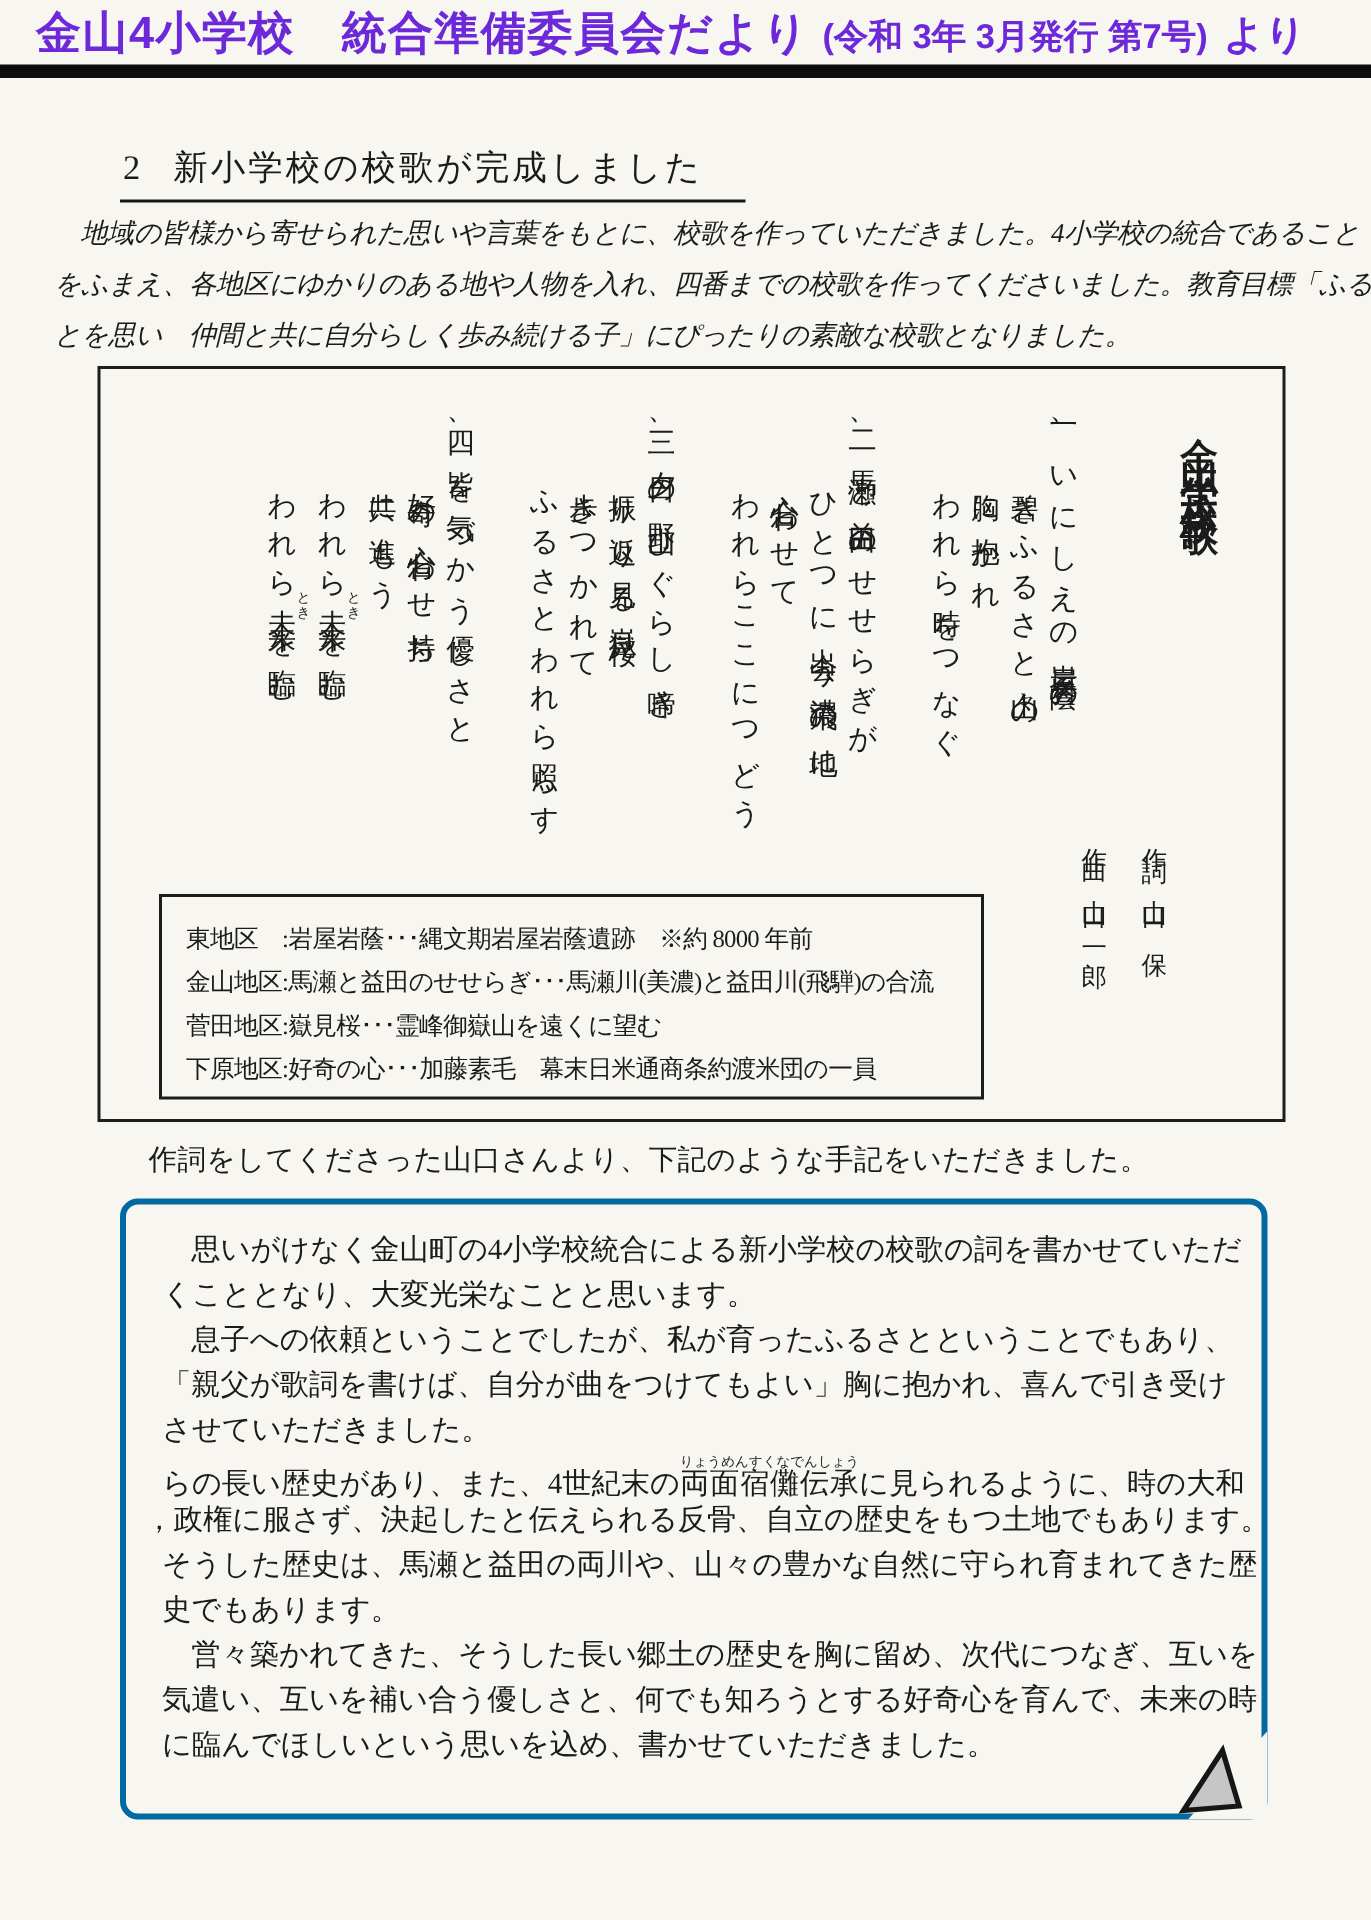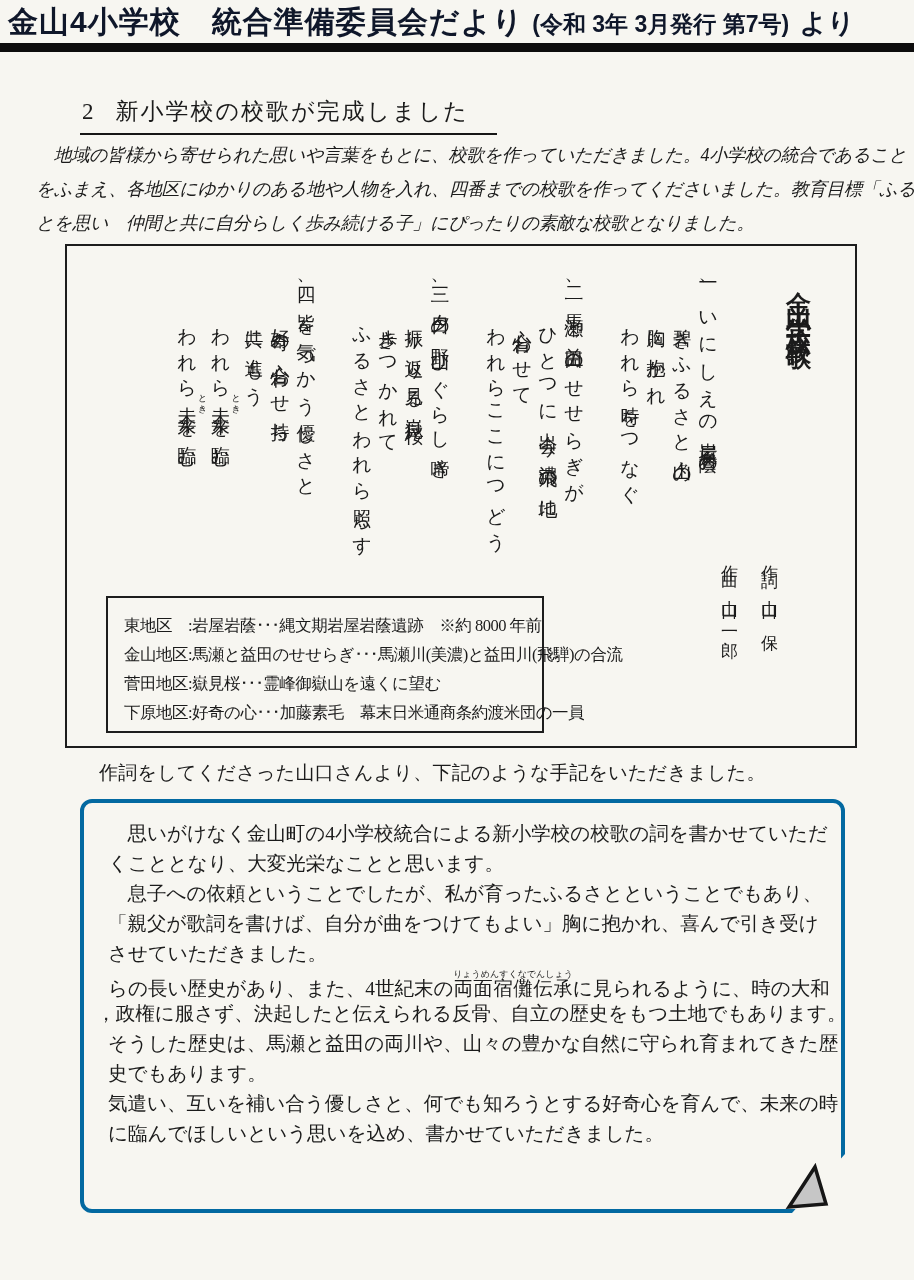--- a/index.html
+++ b/index.html
@@ -1,21 +1,21 @@
 <!DOCTYPE html>
 <html><head>
 <meta charset="utf-8">
 <style>
   html,body{margin:0;padding:0;background:#dddcd8;}
   .page{position:relative;width:914px;height:1280px;background:#f7f6f1;overflow:hidden;
         font-family:"Liberation Serif","DejaVu Serif",serif;color:#1b1b1b;}
 
   
-  .header{position:absolute;left:8px;top:2px;white-space:nowrap;
-          font-family:"Liberation Sans","DejaVu Sans",sans-serif;font-weight:700;color:#0f172a;}
+  .header{position:absolute;left:24px;top:2px;white-space:nowrap;
+          font-family:"Liberation Sans","DejaVu Sans",sans-serif;font-weight:700;color:#6d28d9;}
   .header .main{font-size:30px;letter-spacing:1px;}
   .header .paren{font-size:23px;margin-left:4px;}
   .header .suffix{font-size:27px;margin-left:6px;}
   .rule{position:absolute;left:0;top:43px;width:914px;height:9px;background:#0d0d0d;}
 
   
   .heading{position:absolute;left:80px;top:96px;font-size:23px;letter-spacing:2px;
            border-bottom:2px solid #161616;padding:0 28px 6px 2px;white-space:nowrap;}
   .heading .num{margin-right:20px;}
 
@@ -30,21 +30,21 @@
   .song-title{font-size:25px;font-weight:700;letter-spacing:9px;line-height:34px;margin-block-end:60px;}
   .verse{margin-block-end:30px;}
   .vline{text-indent:42px;}
   .vline.first{text-indent:0;}
   ruby rt{font-size:9px;letter-spacing:0;font-weight:400;}
 
   .credits{position:absolute;top:306px;right:66px;height:196px;writing-mode:vertical-rl;
            font-size:17px;letter-spacing:6px;}
   .credit{line-height:40px;white-space:nowrap;}
 
-  .district-box{position:absolute;left:39px;top:350px;width:438px;height:137px;
+  .district-box{position:absolute;left:39px;top:350px;width:550px;height:137px;
                 border:2px solid #1d1d1d;box-sizing:border-box;padding:13px 14px 0 16px;}
   .district-line{height:29px;line-height:29px;font-size:16.5px;letter-spacing:-0.5px;white-space:nowrap;}
 
   
   .lead{position:absolute;left:99px;top:760px;font-size:19px;letter-spacing:0.3px;white-space:nowrap;}
 
   
   .note-box{position:absolute;left:80px;top:799px;width:765px;height:414px;box-sizing:border-box;
             border:4px solid #0369a1;border-radius:12px;padding:16px 12px 0 24px;}
   .note-line{height:30px;line-height:30px;font-size:19.5px;letter-spacing:0;white-space:nowrap;}
@@ -117,20 +117,21 @@
 
   <div class="note-line">　思いがけなく金山町の4小学校統合による新小学校の校歌の詞を書かせていただ</div>
       <div class="note-line">くこととなり、大変光栄なことと思います。</div>
       <div class="note-line">　息子への依頼ということでしたが、私が育ったふるさとということでもあり、</div>
       <div class="note-line">「親父が歌詞を書けば、自分が曲をつけてもよい」胸に抱かれ、喜んで引き受け</div>
       <div class="note-line">させていただきました。</div>
       <div class="note-line">らの長い歴史があり、また、4世紀末の<ruby>両面宿儺伝承<rt>りょうめんすくなでんしょう</rt></ruby>に見られるように、時の大和</div>
       <div class="note-line hang">，政権に服さず、決起したと伝えられる反骨、自立の歴史をもつ土地でもあります。</div>
       <div class="note-line">そうした歴史は、馬瀬と益田の両川や、山々の豊かな自然に守られ育まれてきた歴</div>
       <div class="note-line">史でもあります。</div>
+      <div class="note-line">　営々築かれてきた、そうした長い郷土の歴史を胸に留め、次代につなぎ、互いを</div>
       <div class="note-line">気遣い、互いを補い合う優しさと、何でも知ろうとする好奇心を育んで、未来の時</div>
       <div class="note-line">に臨んでほしいという思いを込め、書かせていただきました。</div>
       <svg class="fold" viewBox="0 0 66 66">
       <polygon points="13,66 66,7 66,66" fill="#f7f6f1"></polygon>
       <polygon points="10,60 36,20 47,57" fill="#c6c6c6" stroke="#161616" stroke-width="3.5" stroke-linejoin="miter"></polygon>
     </svg>
     </div>
 
 </div>
 

